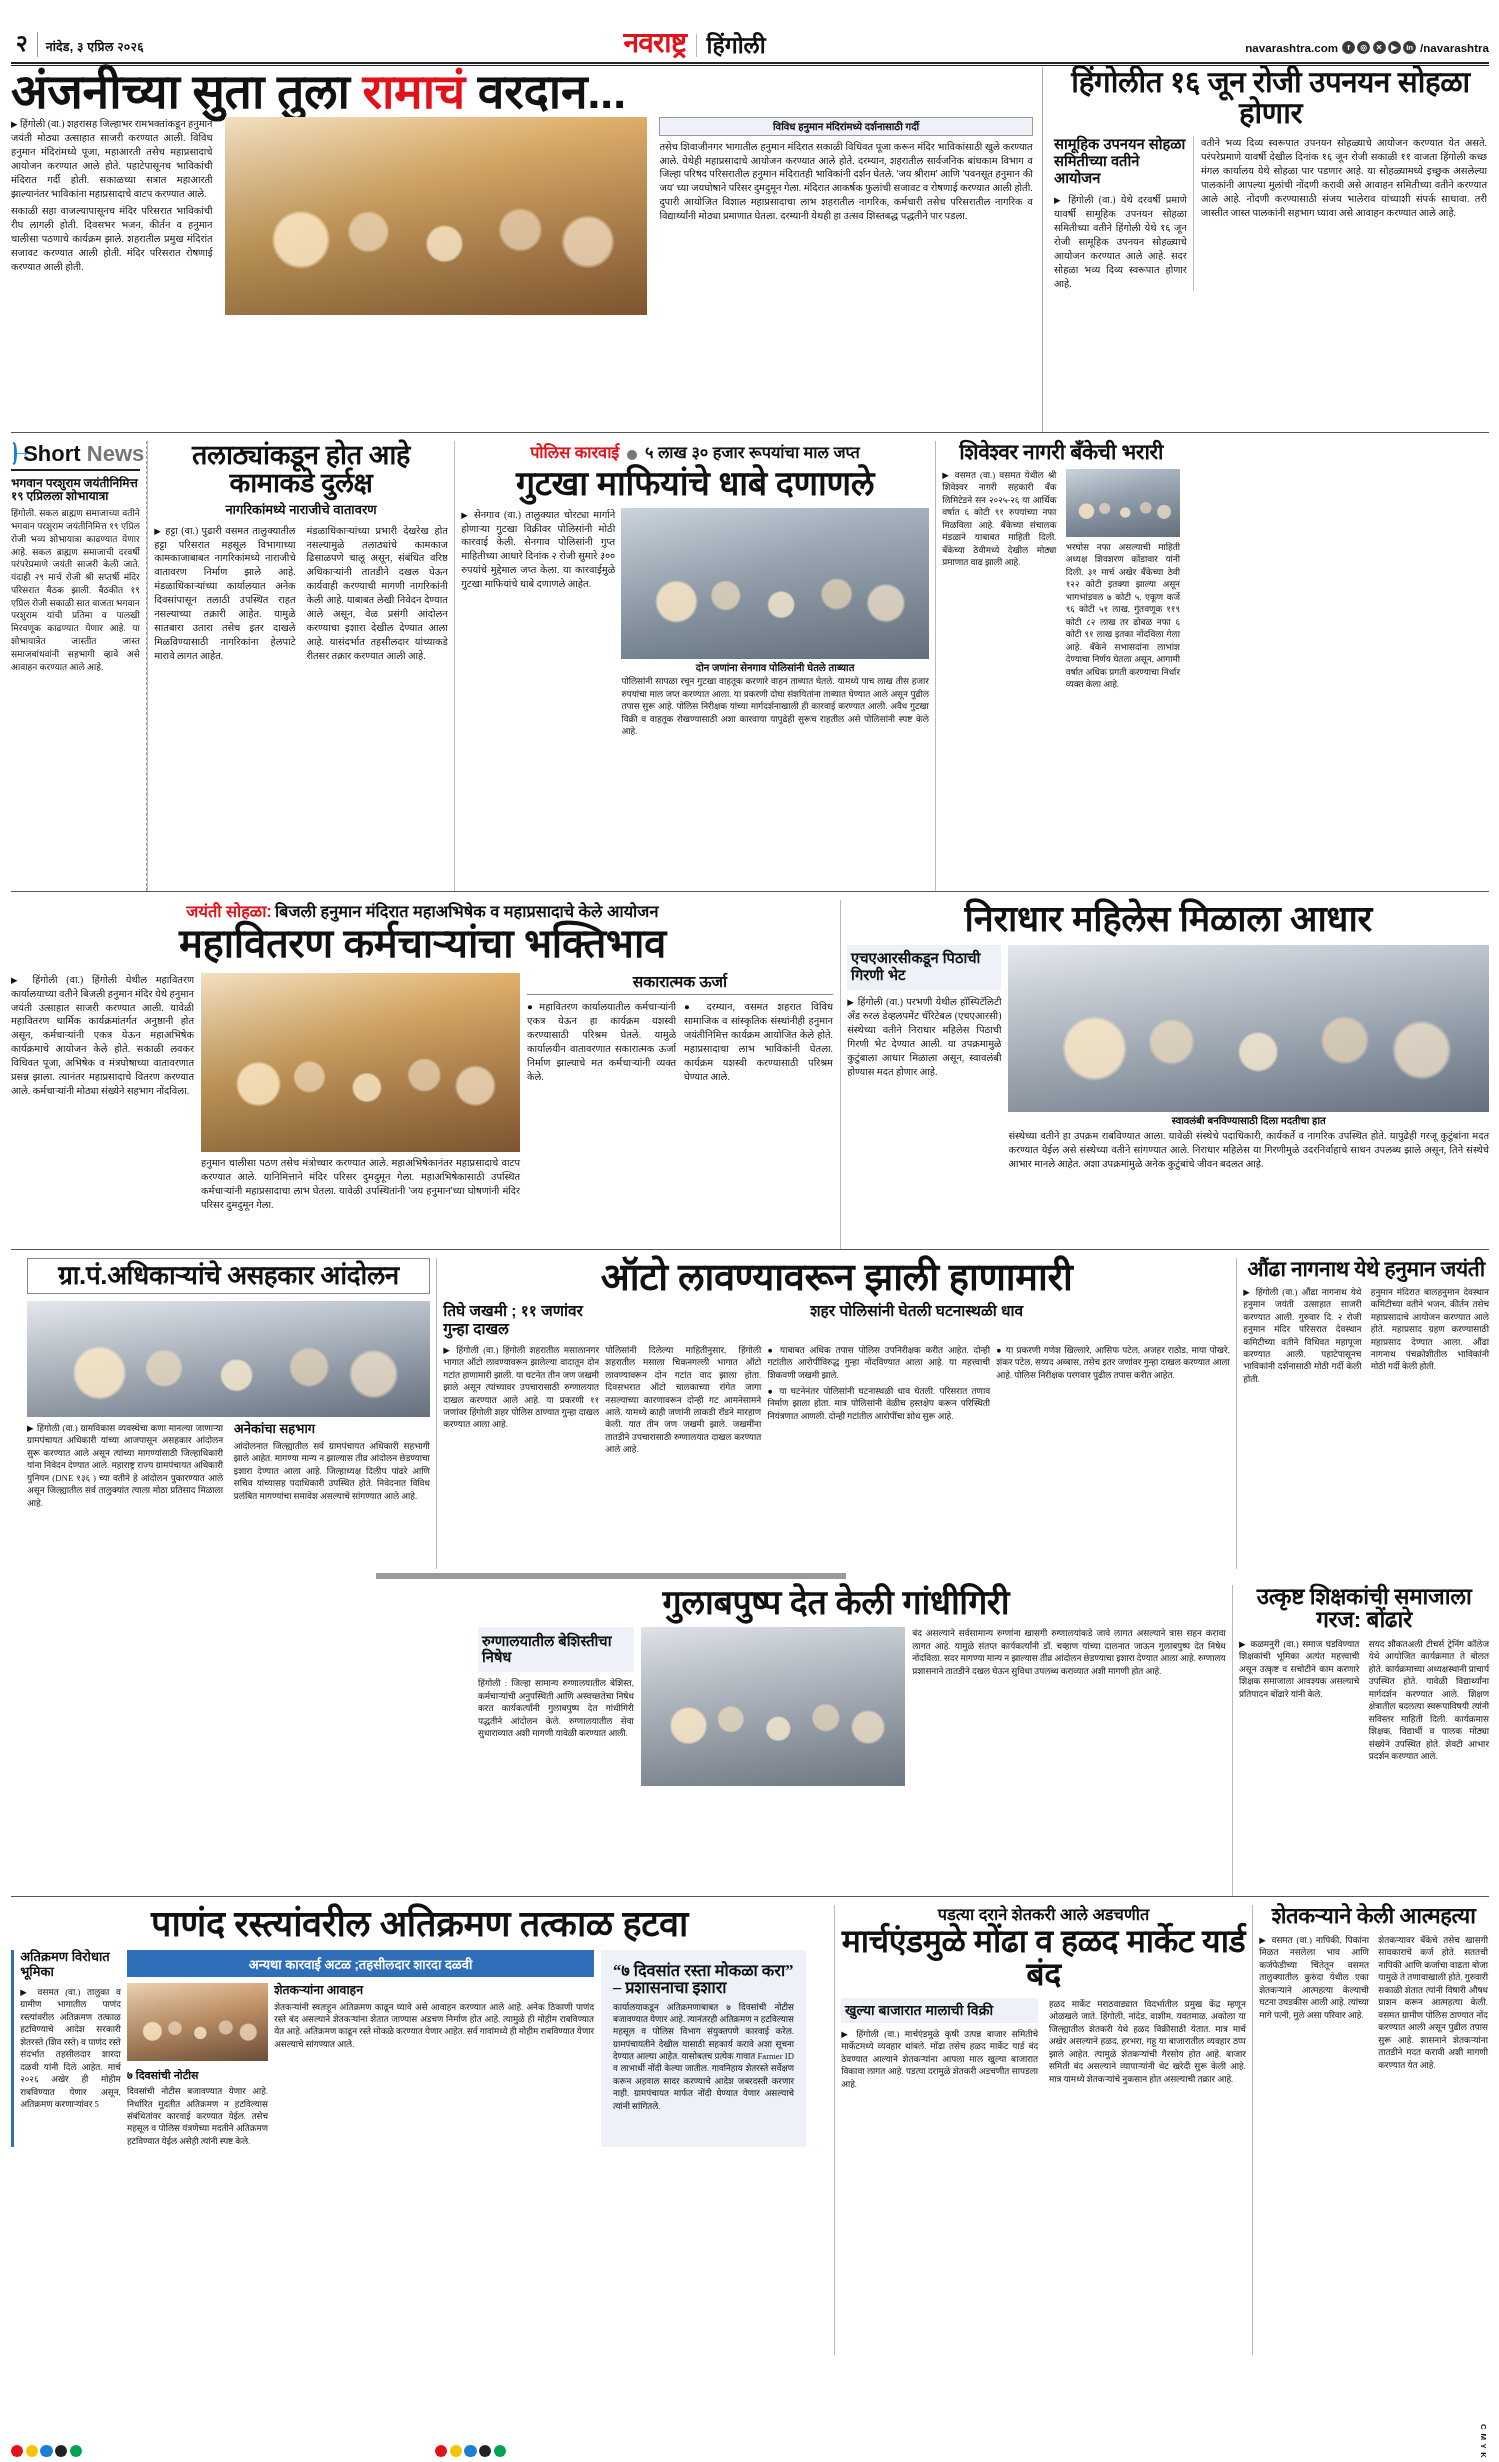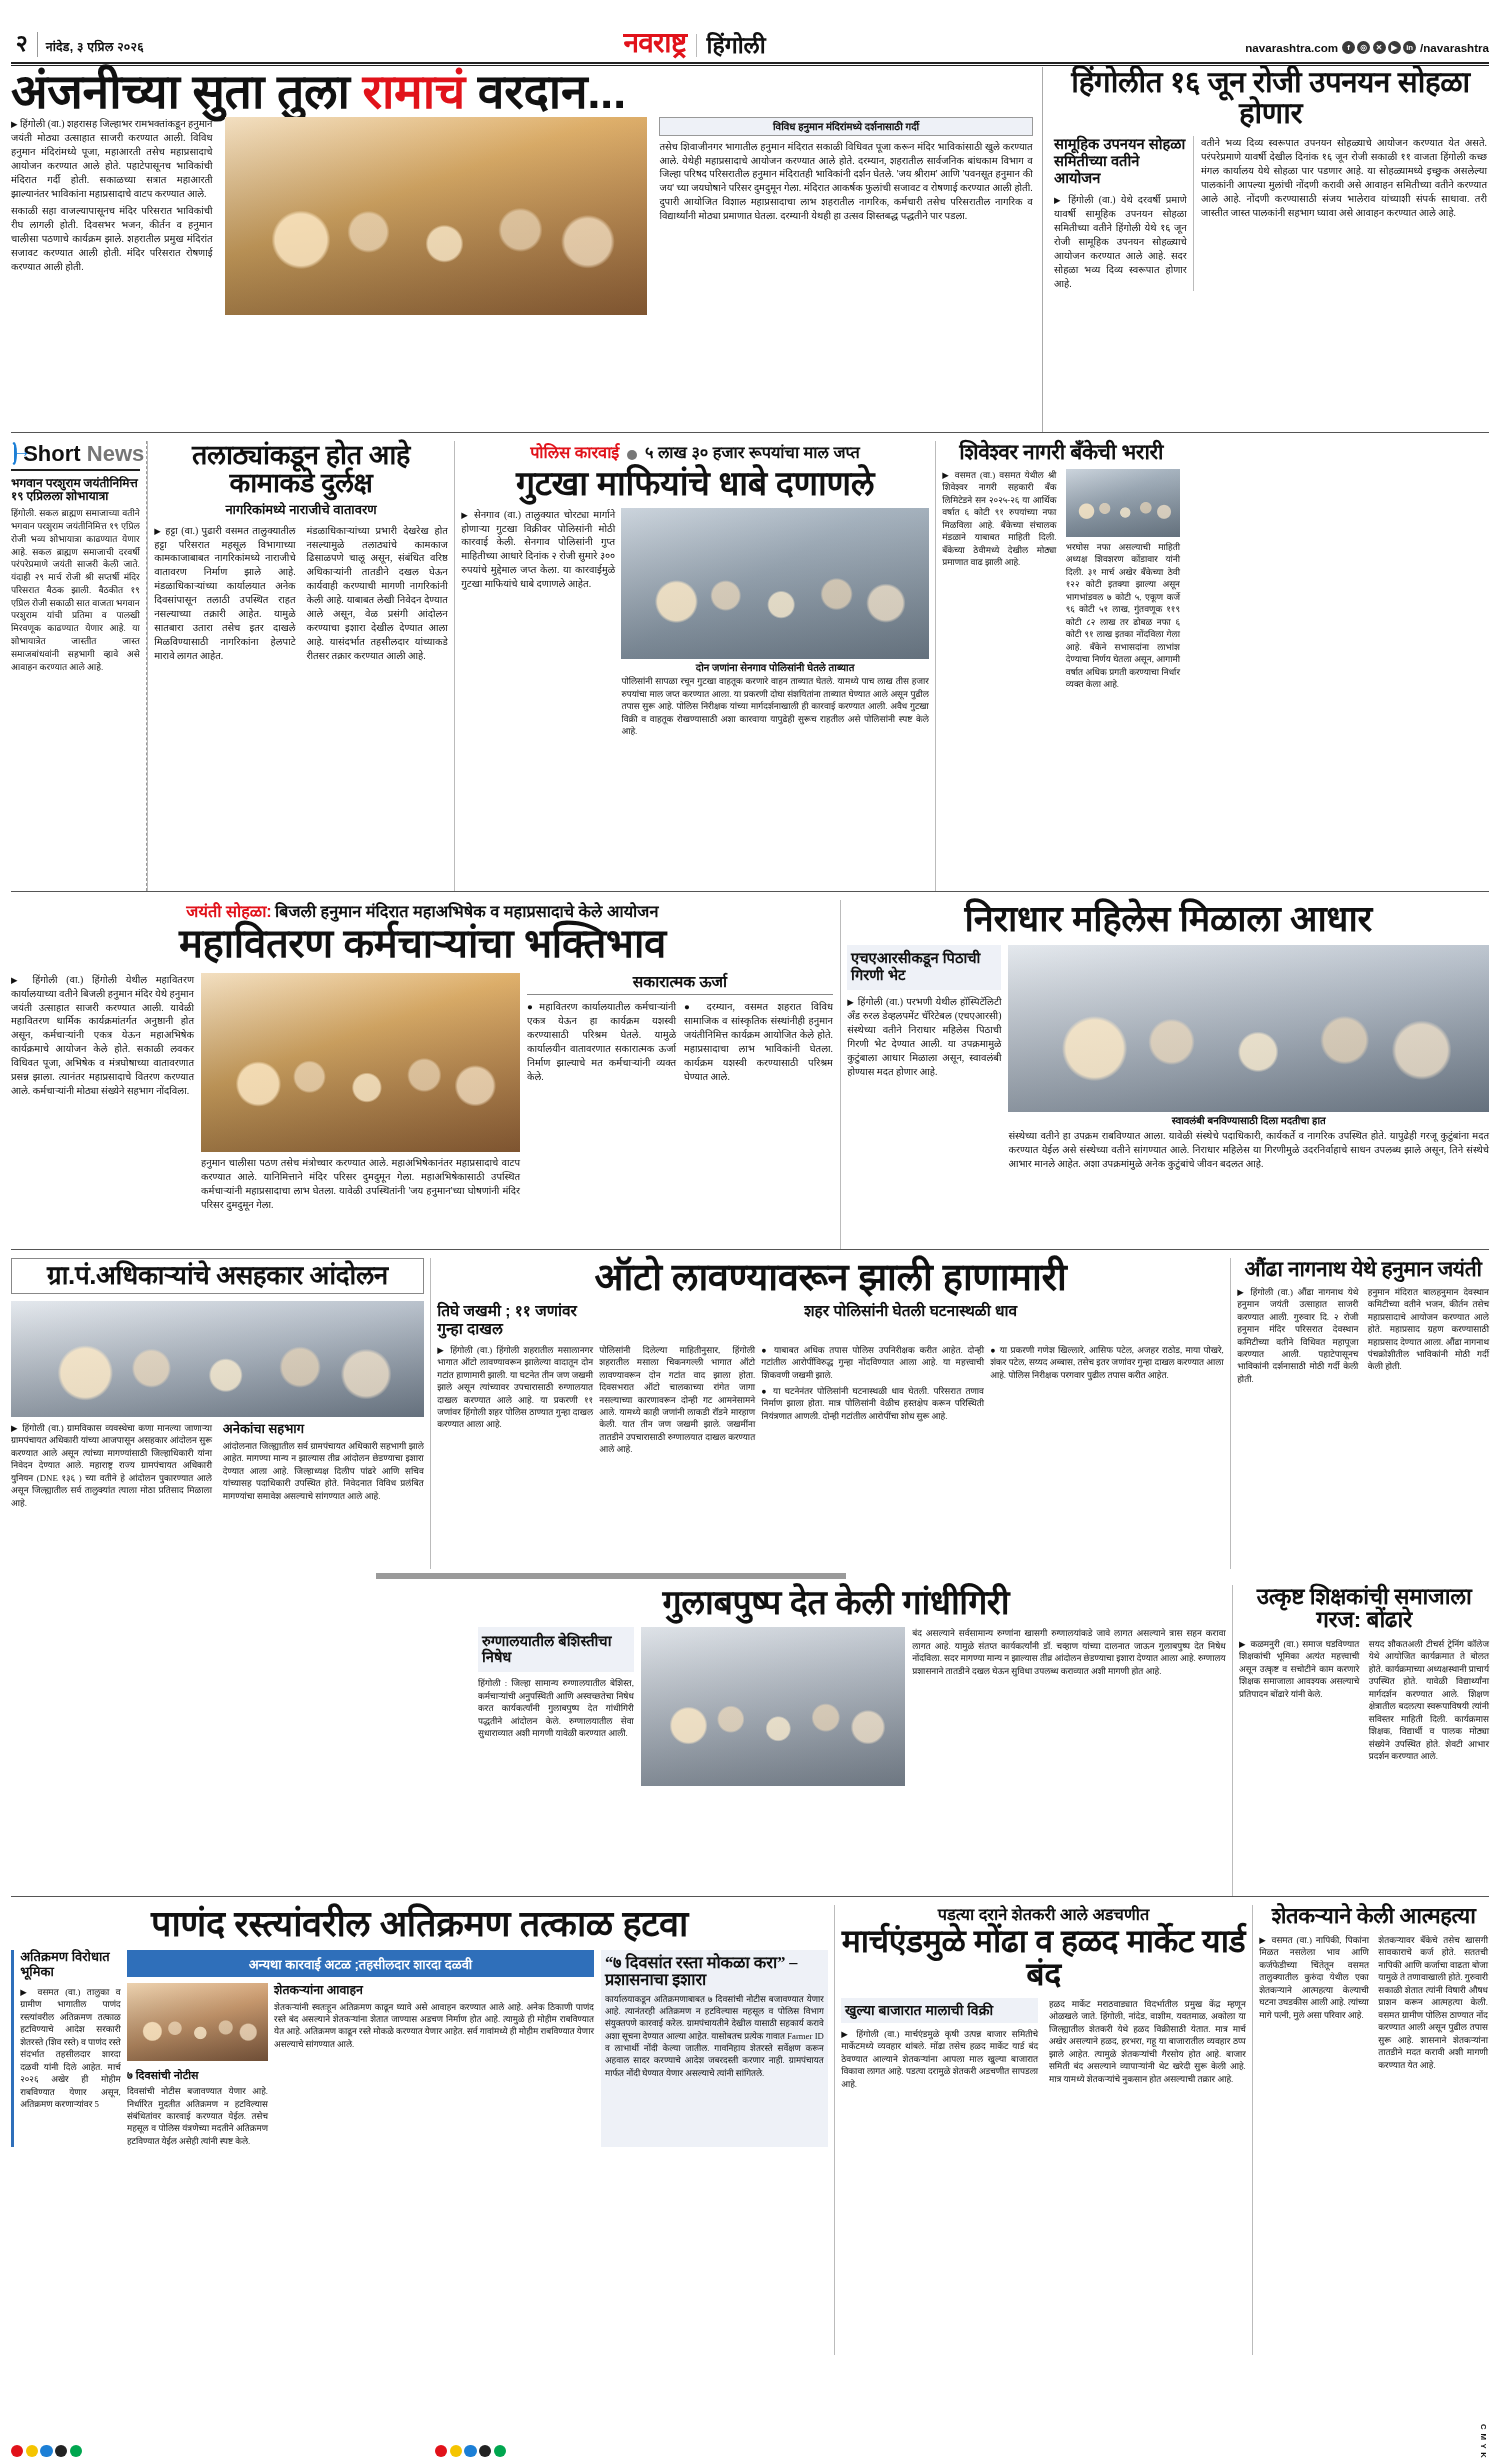--- a/index.html
+++ b/index.html
@@ -233,21 +233,21 @@
         <div style="width:486px;">
           <div class="photo group" style="height:167px;"></div>
           <div class="cap">स्वावलंबी बनविण्यासाठी दिला मदतीचा हात</div>
           <div class="body">संस्थेच्या वतीने हा उपक्रम राबविण्यात आला. यावेळी संस्थेचे पदाधिकारी, कार्यकर्ते व नागरिक उपस्थित होते. यापुढेही गरजू कुटुंबांना मदत करण्यात येईल असे संस्थेच्या वतीने सांगण्यात आले. निराधार महिलेस या गिरणीमुळे उदरनिर्वाहाचे साधन उपलब्ध झाले असून, तिने संस्थेचे आभार मानले आहेत. अशा उपक्रमांमुळे अनेक कुटुंबांचे जीवन बदलत आहे.</div>
         </div>
       </div>
     </div>
   </div>
 
   <div class="rule-thin"></div>
-  <div class="row" style="height:311px;">
+  <div class="row" style="height:311px;margin-left:16px;">
     <div class="col" style="width:419px;padding-left:0;">
       <div class="hl" style="font-size:26px;text-align:center;border:1.6px solid #888;padding:3.9px 2.3px;">ग्रा.पं.अधिकाऱ्यांचे असहकार आंदोलन</div>
       <div class="photo group" style="height:116px;margin-top:6.2px;"></div>
       <div class="row" style="margin-top:5.4px;">
         <div class="body" style="width:50%;padding-right:5.4px;font-size:8.8px;"><span class="tri">▶</span> <span>हिंगोली (वा.) ग्रामविकास व्यवस्थेचा कणा मानल्या जाणाऱ्या ग्रामपंचायत अधिकारी यांच्या आजपासून असहकार आंदोलन सुरू करण्यात आले असून त्यांच्या मागण्यांसाठी जिल्हाधिकारी यांना निवेदन देण्यात आले. महाराष्ट्र राज्य ग्रामपंचायत अधिकारी युनियन (DNE १३६ ) च्या वतीने हे आंदोलन पुकारण्यात आले असून जिल्ह्यातील सर्व तालुक्यांत त्याला मोठा प्रतिसाद मिळाला आहे.</span></div>
         <div style="width:50%;padding-left:5.4px;">
           <div class="kicker" style="font-size:13px;">अनेकांचा सहभाग</div>
           <div class="body" style="font-size:8.8px;margin-top:3.1px;">आंदोलनात जिल्ह्यातील सर्व ग्रामपंचायत अधिकारी सहभागी झाले आहेत. मागण्या मान्य न झाल्यास तीव्र आंदोलन छेडण्याचा इशारा देण्यात आला आहे. जिल्हाध्यक्ष दिलीप पांढरे आणि सचिव यांच्यासह पदाधिकारी उपस्थित होते. निवेदनात विविध प्रलंबित मागण्यांचा समावेश असल्याचे सांगण्यात आले आहे.</div>
         </div>
       </div>
@@ -320,21 +320,21 @@
               <div class="photo warm" style="height:78px;"></div>
               <div class="kicker" style="font-size:11px;margin-top:8px;">७ दिवसांची नोटीस</div>
               <div class="body" style="font-size:8.7px;margin-top:3.1px;">दिवसांची नोटीस बजावण्यात येणार आहे. निर्धारित मुदतीत अतिक्रमण न हटविल्यास संबंधितांवर कारवाई करण्यात येईल. तसेच महसूल व पोलिस यंत्रणेच्या मदतीने अतिक्रमण हटविण्यात येईल असेही त्यांनी स्पष्ट केले.</div>
             </div>
             <div style="width:324px;">
               <div class="kicker" style="font-size:12.4px;">शेतकऱ्यांना आवाहन</div>
               <div class="body" style="font-size:8.7px;margin-top:3.1px;">शेतकऱ्यांनी स्वतःहून अतिक्रमण काढून घ्यावे असे आवाहन करण्यात आले आहे. अनेक ठिकाणी पाणंद रस्ते बंद असल्याने शेतकऱ्यांना शेतात जाण्यास अडचण निर्माण होत आहे. त्यामुळे ही मोहीम राबविण्यात येत आहे. अतिक्रमण काढून रस्ते मोकळे करण्यात येणार आहेत. सर्व गावांमध्ये ही मोहीम राबविण्यात येणार असल्याचे सांगण्यात आले.</div>
             </div>
           </div>
         </div>
-        <div class="box-tint" style="width:227px;padding:4px;">
+        <div class="box-tint" style="width:205px;padding:12px;">
           <div class="hl-serif" style="font-size:16.3px;">“७ दिवसांत रस्ता मोकळा करा” – प्रशासनाचा इशारा</div>
           <div class="body" style="font-size:8.7px;margin-top:4.7px;">कार्यालयाकडून अतिक्रमणाबाबत ७ दिवसांची नोटीस बजावण्यात येणार आहे. त्यानंतरही अतिक्रमण न हटविल्यास महसूल व पोलिस विभाग संयुक्तपणे कारवाई करेल. ग्रामपंचायतीने देखील यासाठी सहकार्य करावे अशा सूचना देण्यात आल्या आहेत. यासोबतच प्रत्येक गावात Farmer ID व लाभार्थी नोंदी केल्या जातील. गावनिहाय शेतरस्ते सर्वेक्षण करून अहवाल सादर करण्याचे आदेश जबरदस्ती करणार नाही. ग्रामपंचायत मार्फत नोंदी घेण्यात येणार असल्याचे त्यांनी सांगितले.</div>
         </div>
       </div>
     </div>
 
     <div class="col vline" style="width:418px;">
       <div class="kicker" style="text-align:center;font-size:16.3px;">पडत्या दराने शेतकरी आले अडचणीत</div>
       <div class="hl" style="font-size:32px;text-align:center;margin-top:1.6px;">मार्चएंडमुळे मोंढा व हळद मार्केट यार्ड बंद</div>
       <div class="row" style="margin-top:6.2px;">

